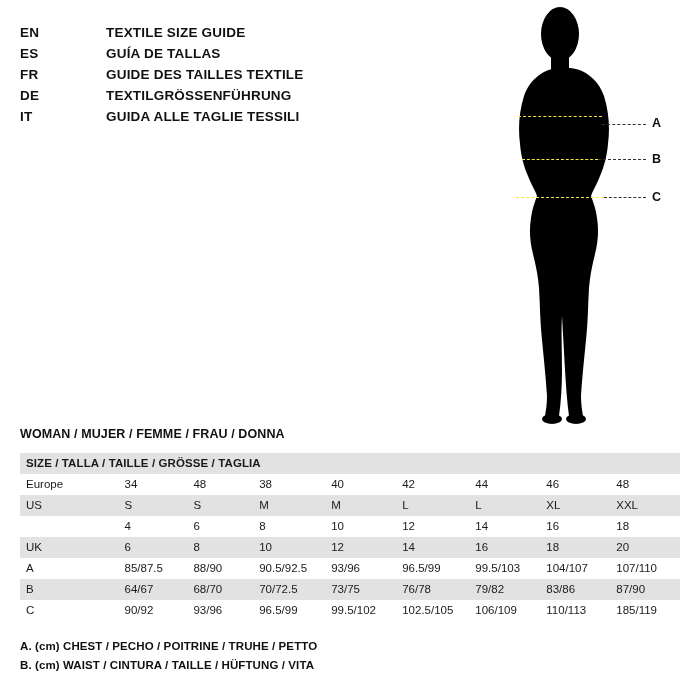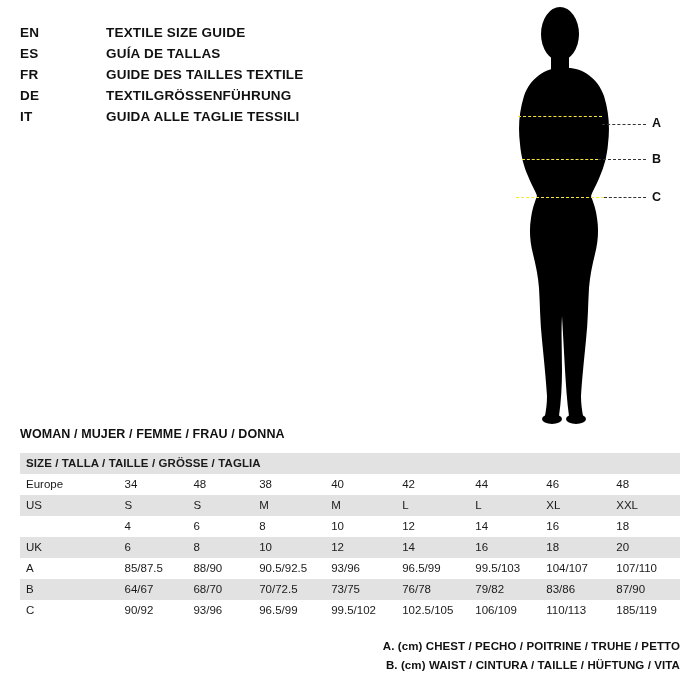--- a/index.html
+++ b/index.html
@@ -124,21 +124,20 @@
     width: 75px;
     text-align: left;
   }
 
   
   .notes {
     position: absolute;
     left: 20px;
     top: 637px;
     width: 660px;
-    text-align: right;
   }
   .note {
     font-size: 11.5px;
     font-weight: bold;
     color: #111;
     line-height: 19px;
     letter-spacing: 0.1px;
     white-space: nowrap;
   }
 </style>

